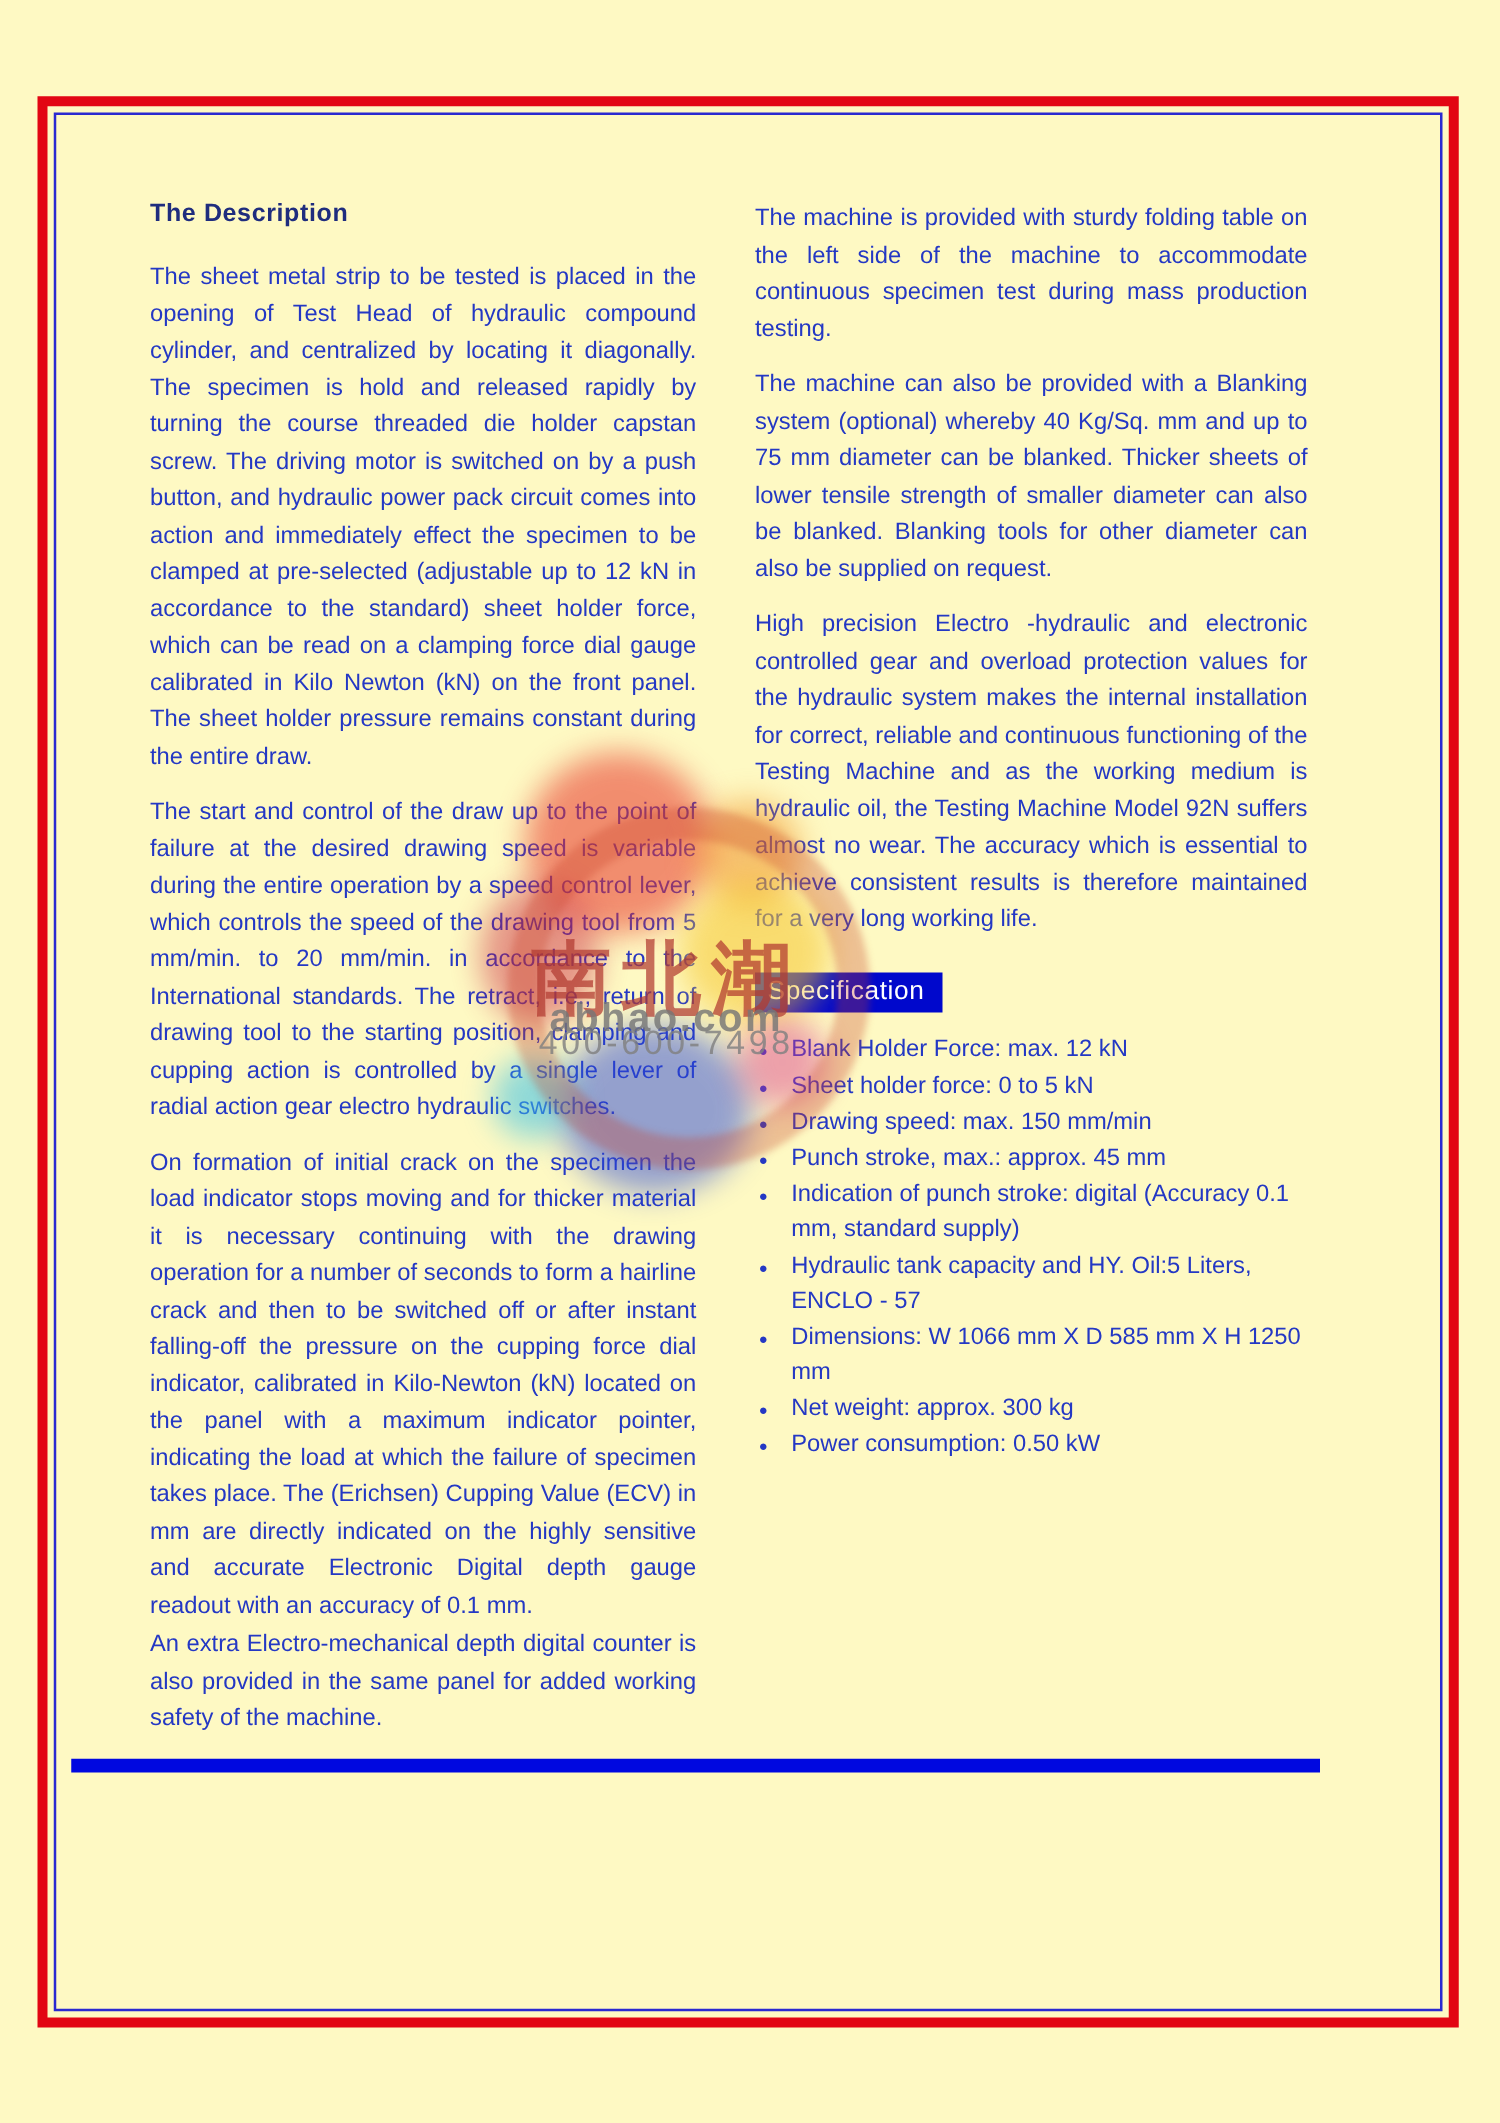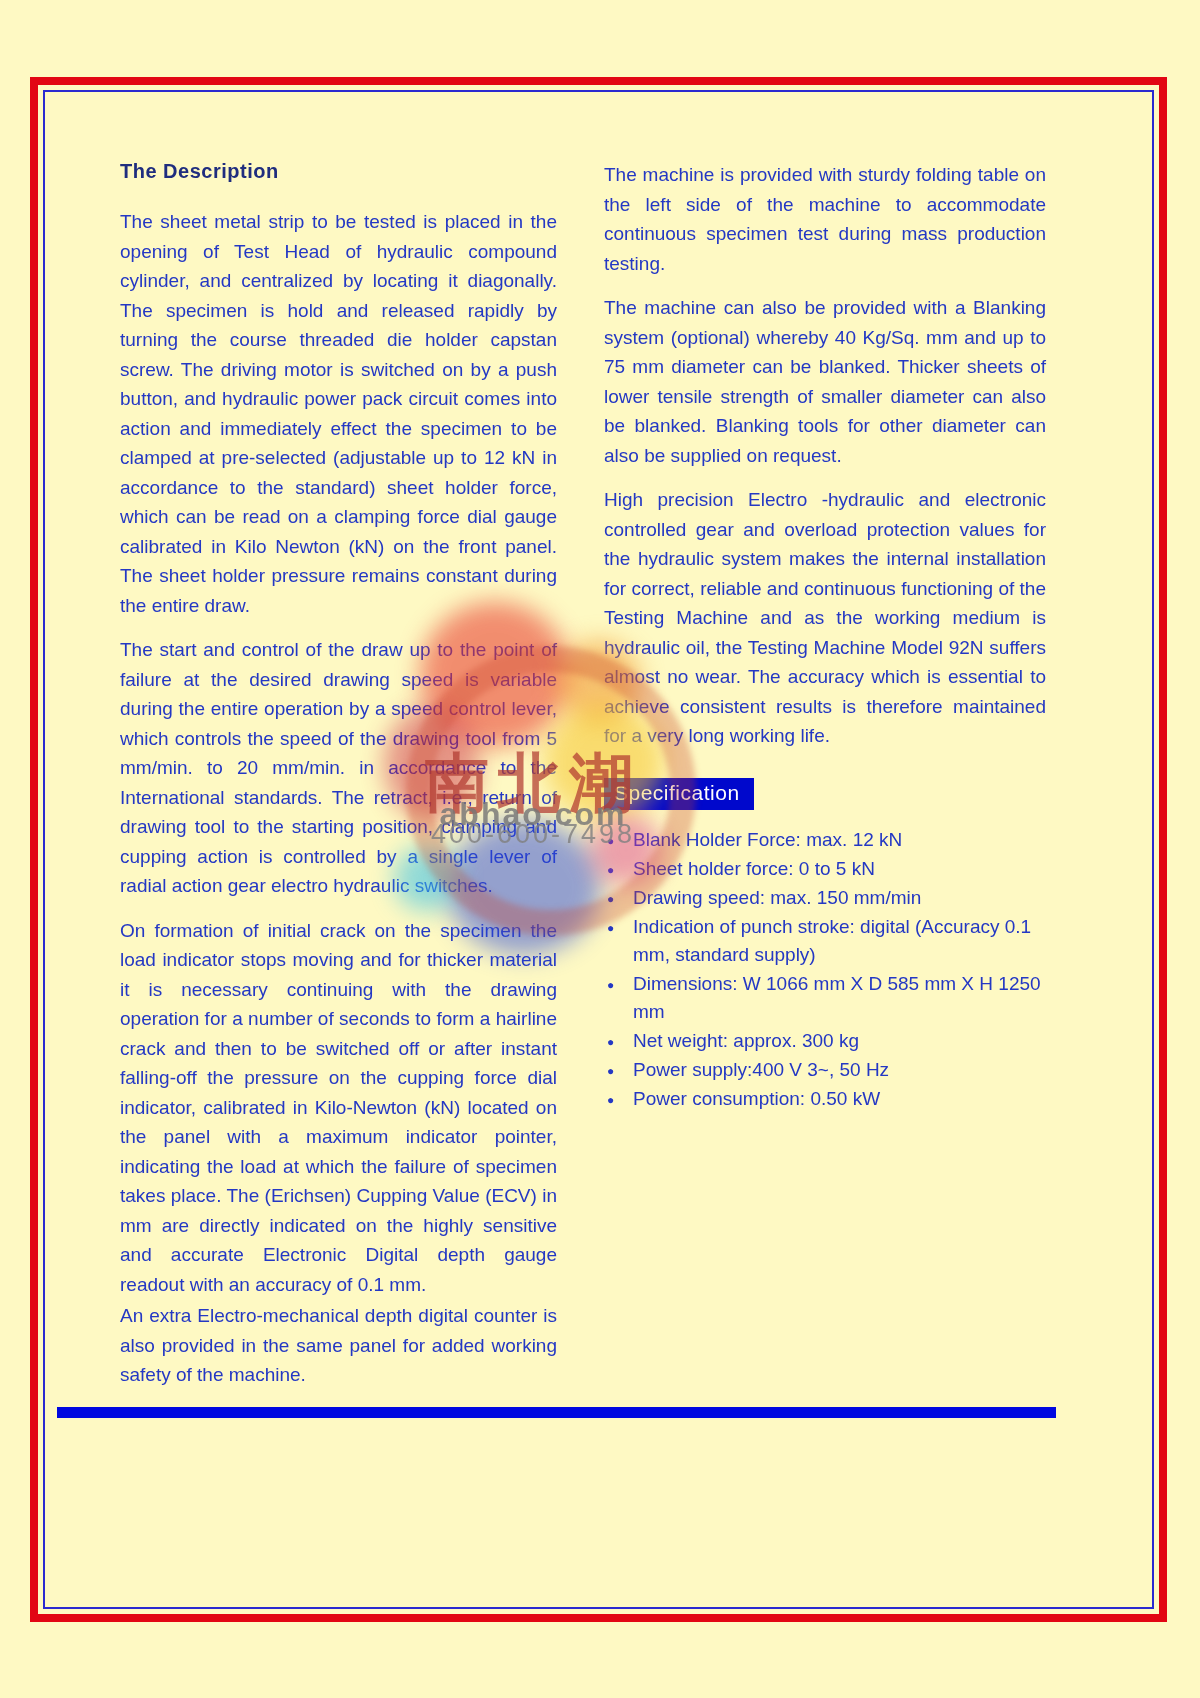--- a/index.html
+++ b/index.html
@@ -176,24 +176,25 @@
       <p>The machine is provided with sturdy folding table on the left side of the machine to accommodate continuous specimen test during mass production testing.</p>
       <p>The machine can also be provided with a Blanking system (optional) whereby 40 Kg/Sq. mm and up to 75 mm diameter can be blanked.  Thicker sheets of lower tensile strength of smaller diameter can also be blanked.  Blanking tools for other diameter can also be supplied on request.</p>
       <p>High precision Electro -hydraulic and electronic controlled gear and overload protection values for the hydraulic system makes the internal installation for correct, reliable and continuous functioning of the Testing Machine and as the working medium is hydraulic oil, the Testing Machine Model 92N suffers almost no wear.  The accuracy which is essential to achieve consistent results is therefore maintained for a very long working life.</p>
 
       <div class="spec-heading">Specification</div>
 
       <ul class="spec-list">
         <li>Blank Holder Force: max. 12 kN</li>
         <li>Sheet holder force: 0 to 5 kN</li>
         <li>Drawing speed: max. 150 mm/min</li>
+        <li>Punch stroke, max.: approx. 45 mm</li>
         <li>Indication of punch stroke: digital (Accuracy 0.1 mm, standard supply)</li>
+        <li>Hydraulic tank capacity and HY. Oil:5 Liters, ENCLO - 57</li>
         <li>Dimensions: W 1066 mm X D 585 mm X H 1250 mm</li>
         <li>Net weight: approx. 300 kg</li>
-        <li>Power supply:400 V 3~, 50 Hz</li>
         <li>Power consumption: 0.50 kW</li>
       </ul>
     </div>
 
   </div>
 
   <div class="watermark">
     <div class="wm-blob wm-red"></div>
     <div class="wm-blob wm-crimson"></div>
     <div class="wm-blob wm-orange"></div>

